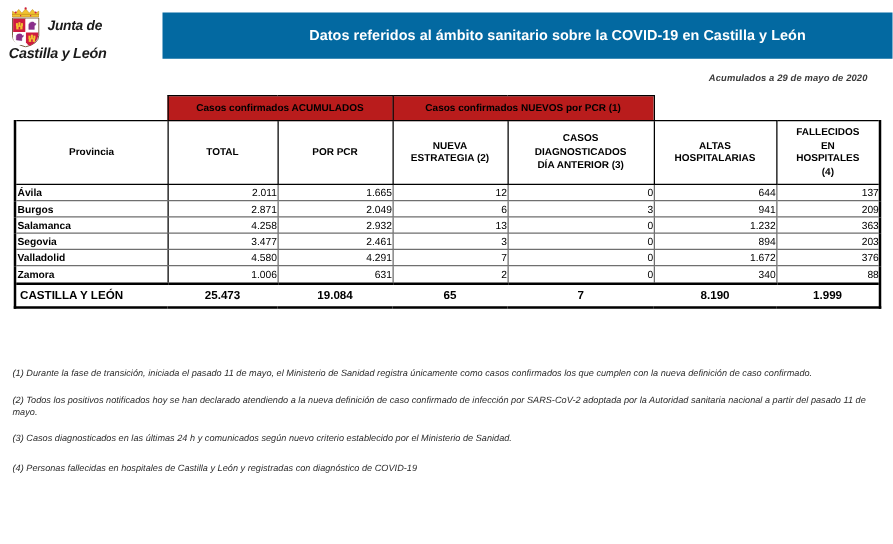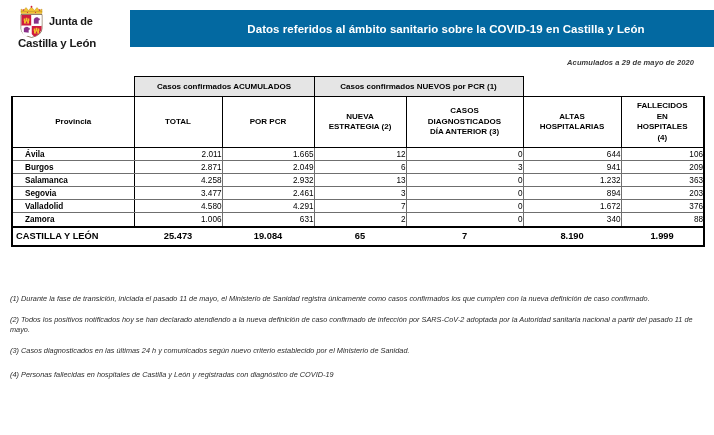--- a/index.html
+++ b/index.html
@@ -19,25 +19,26 @@
   
   .header {
     height: 55px;
     display: flex;
     align-items: flex-start;
     position: relative;
   }
   .logo-block {
     width: 130px;
     padding-top: 5px;
-    padding-left: 18px;
+    padding-left: 7px;
     box-sizing: border-box;
     display: flex;
     flex-direction: column;
     align-items: flex-start;
+    font-style: italic;
   }
   .logo-row {
     display: flex;
     align-items: center;
   }
   .crest {
     width: 27px;
     height: 33px;
     flex: none;
     margin-right: 4px;
@@ -111,21 +112,21 @@
   }
 
   
   .grp {
     height: 19px;
     text-align: center;
     font-weight: bold;
     font-size: 8.3px;
     border: 1px solid #000;
     vertical-align: middle;
-    background: #e5e5e5;
+    background: #b91c1c;
   }
   .grp-empty {
     border: none;
     background: #ffffff;
   }
   .grp-blank-right {
     border: none;
     background: #ffffff;
   }
 
@@ -147,21 +148,21 @@
   
   tr.drow td {
     height: 12.1px;
     border: 1px solid #6f6f6f;
     font-size: 8.2px;
     vertical-align: middle;
     background: #ffffff;
   }
   tr.drow td.prov {
     text-align: left;
-    padding-left: 12px;
+    padding-left: 1px;
     font-weight: bold;
     border-left: 2px solid #000;
     border-right: 1px solid #000;
   }
   tr.drow td.num {
     text-align: right;
   }
   tr.drow td.sep-l { border-left: 1px solid #000; }
   tr.drow td.sep-r { border-right: 2px solid #000; }
 
@@ -309,21 +310,21 @@
     </thead>
 
     <tbody id="tbody-rows">
         <tr class="drow">
           <td class="prov">Ávila</td>
           <td class="num">2.011</td>
           <td class="num">1.665</td>
           <td class="num sep-l">12</td>
           <td class="num">0</td>
           <td class="num">644</td>
-          <td class="num sep-r">106</td>
+          <td class="num sep-r">137</td>
         </tr>
         <tr class="drow">
           <td class="prov">Burgos</td>
           <td class="num">2.871</td>
           <td class="num">2.049</td>
           <td class="num sep-l">6</td>
           <td class="num">3</td>
           <td class="num">941</td>
           <td class="num sep-r">209</td>
         </tr>

